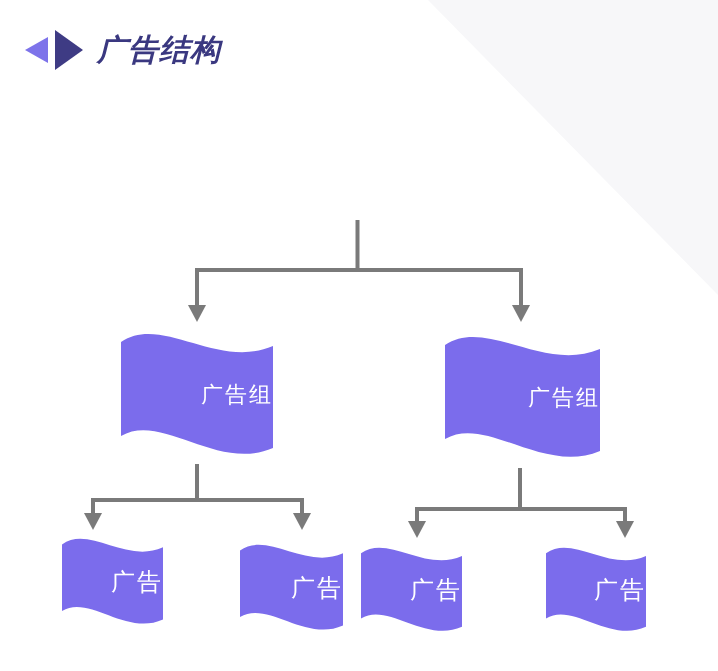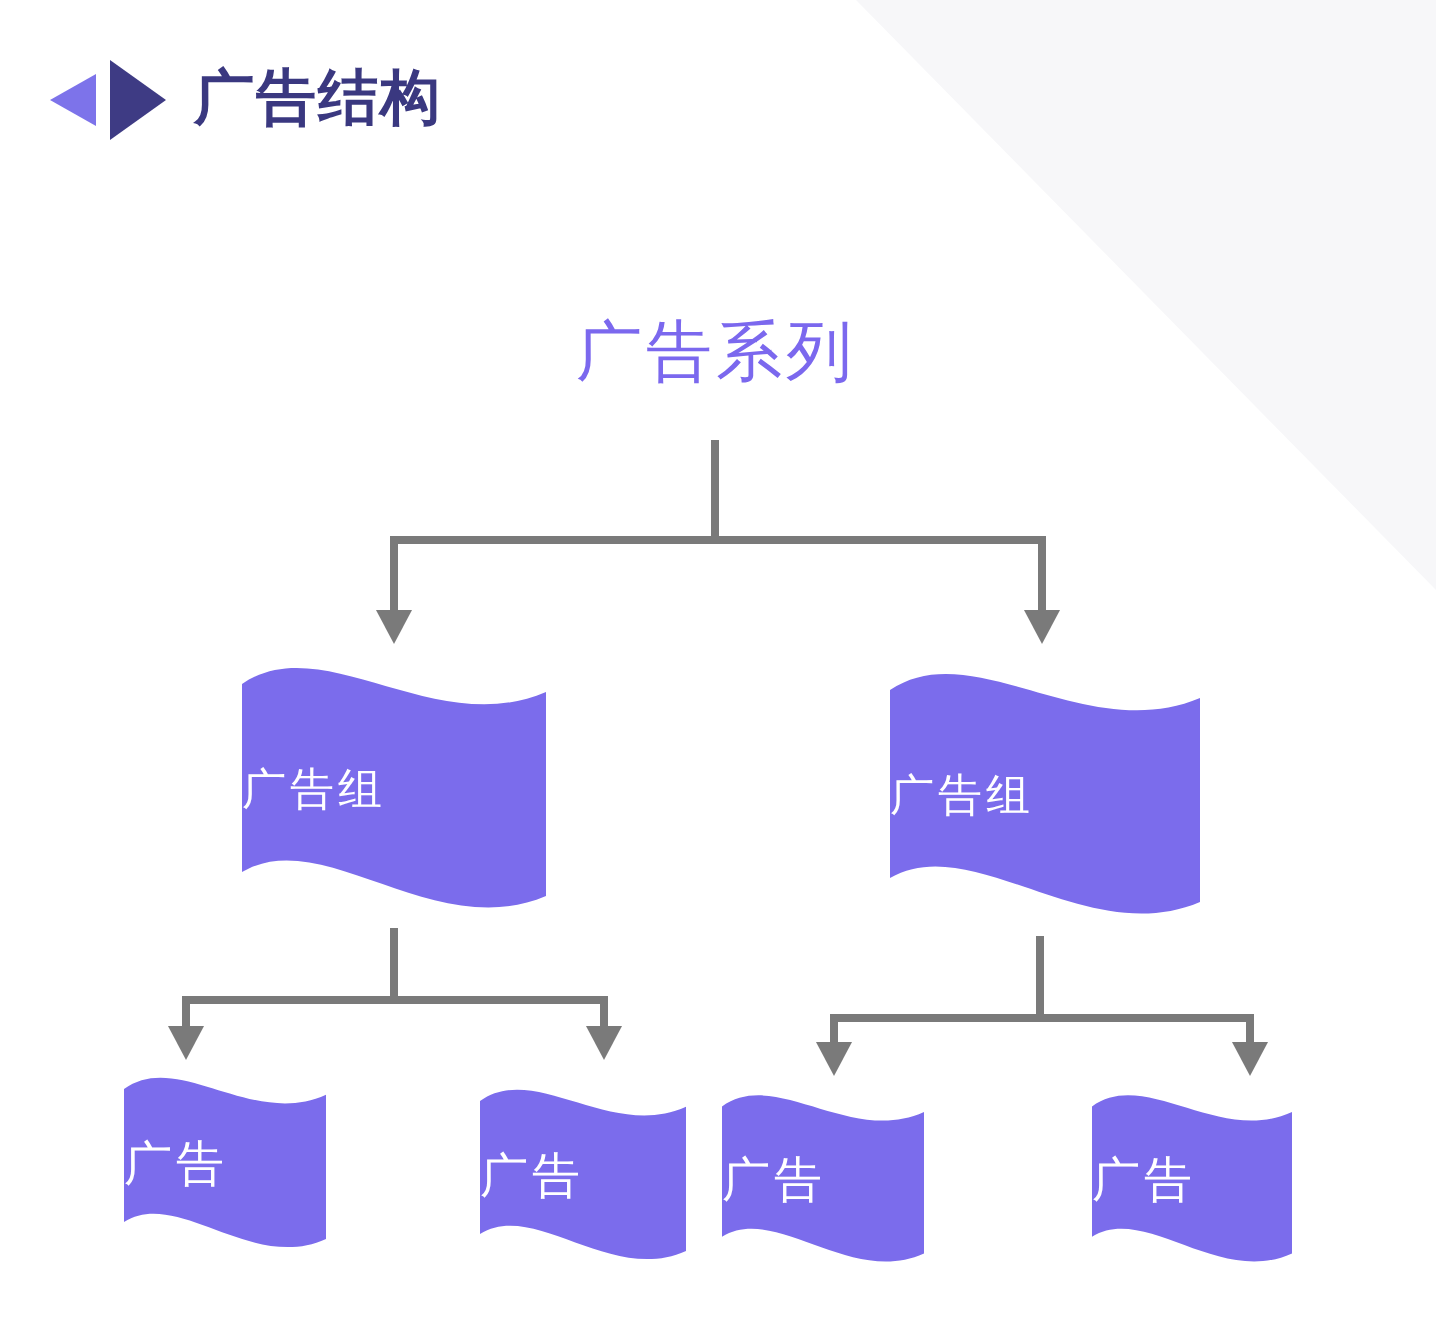--- a/index.html
+++ b/index.html
@@ -3,21 +3,21 @@
 <meta charset="utf-8">
 <style>
   html,body{margin:0;padding:0;background:#fff;}
   .canvas{
     position:relative;width:718px;height:671px;background:#FFFFFF;
     overflow:hidden;font-family:"DejaVu Sans","Liberation Sans",sans-serif;
   }
   .corner-svg{position:absolute;left:0;top:0;width:718px;height:671px;pointer-events:none;}
 
   
-  .title-row{position:absolute;left:25px;top:27px;display:flex;align-items:center;}
+  .title-row{position:absolute;left:25px;top:27px;display:flex;align-items:center;font-style:italic;}
   .title-icon{position:relative;width:60px;height:46px;flex:0 0 60px;}
   .tri-left{
     position:absolute;left:0;top:10px;width:0;height:0;
     border-right:23px solid #7D73EA;border-top:13px solid transparent;border-bottom:13px solid transparent;
   }
   .tri-right{
     position:absolute;left:30px;top:3px;width:0;height:0;
     border-left:28px solid #3E3B84;border-top:20px solid transparent;border-bottom:20px solid transparent;
   }
   .title-text{
@@ -31,21 +31,21 @@
     text-align:center;font-size:33px;line-height:52px;font-weight:500;
     color:#7B68EE;letter-spacing:2px;
   }
 
   
   .connector-svg{position:absolute;left:0;top:0;width:718px;height:671px;pointer-events:none;}
   .connector-svg .stroke{fill:none;stroke:#7A7A7A;stroke-width:4;}
   .connector-svg .head{fill:#7A7A7A;stroke:none;}
 
   
-  .flag{position:absolute;display:flex;align-items:center;justify-content:flex-start;}
+  .flag{position:absolute;display:flex;align-items:center;justify-content:flex-end;}
   .flag svg{position:absolute;left:0;top:0;width:100%;height:100%;}
   .flag .wave{fill:#7B6CEC;}
   .flag-label{
     position:relative;z-index:2;color:#FFFFFF;font-weight:500;letter-spacing:2px;white-space:nowrap;
   }
   .flag.group .flag-label{font-size:22px;}
   .flag.ad .flag-label{font-size:24px;}
 
   .flag.g1{left:121px;top:320px;width:152px;height:150px;}
   .flag.g2{left:445px;top:323px;width:155px;height:150px;}
@@ -64,21 +64,20 @@
   </svg>
 
   <div class="title-row">
     <span class="title-icon">
       <span class="tri-left"></span>
       <span class="tri-right"></span>
     </span>
     <h1 class="title-text">广告结构</h1>
   </div>
 
-  <div class="root-label">广告系列</div>
 
   <svg class="connector-svg" viewBox="0 0 718 671">
 
     <path class="stroke" d="M357.5,220 V268"></path>
     <path class="stroke" d="M197,307 V270 H521 V307"></path>
     <polygon class="head" points="188,305 206,305 197,322"></polygon>
     <polygon class="head" points="512,305 530,305 521,322"></polygon>
 
     <path class="stroke" d="M197,464 V502"></path>
     <path class="stroke" d="M93,515 V500 H302 V515"></path>

